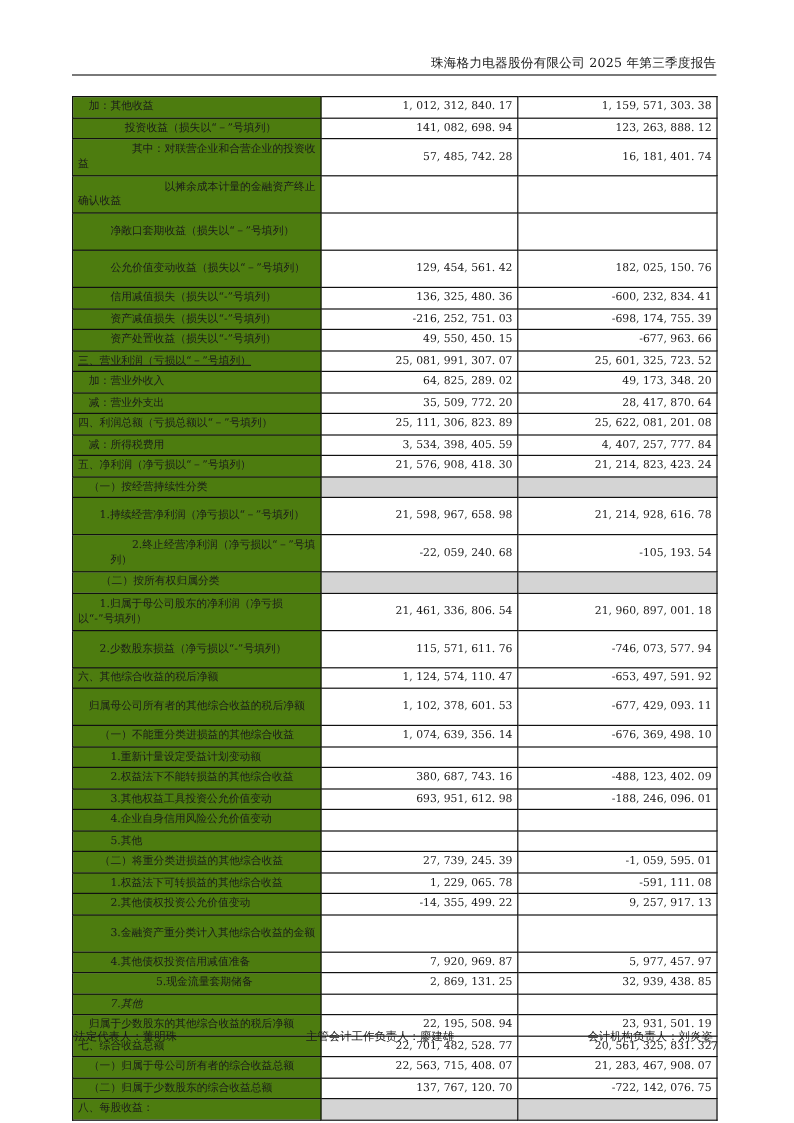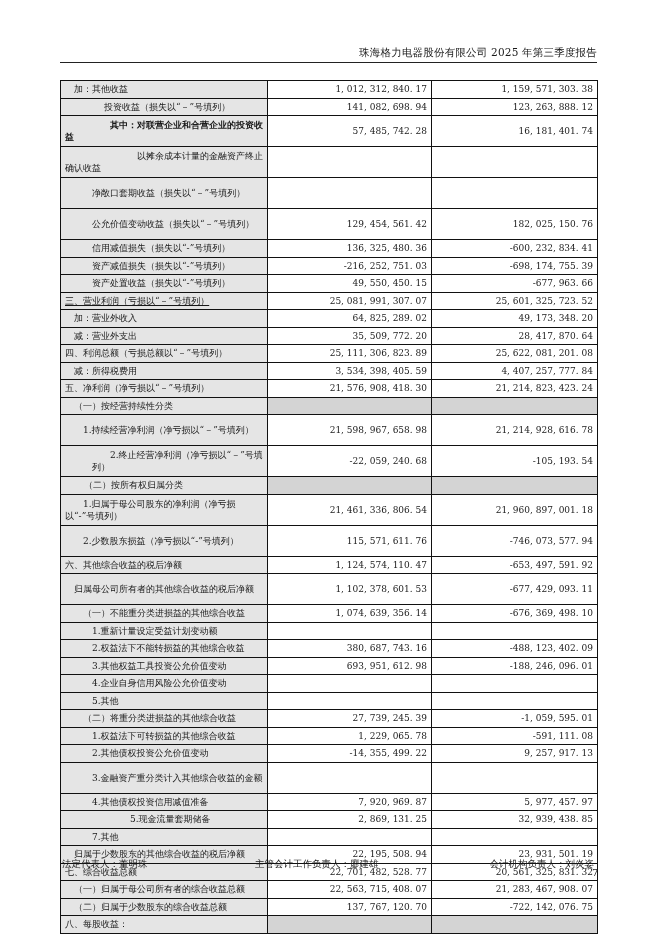--- a/index.html
+++ b/index.html
@@ -5,21 +5,21 @@
   html, body { margin: 0; padding: 0; background: #ffffff; }
   body { width: 662px; height: 936px; position: relative; overflow: hidden;
          font-family: "DejaVu Serif", "Liberation Serif", serif; color: #1a1a1a; }
   .header-title { position: absolute; right: 65px; top: 46px; font-size: 10.5px; letter-spacing: 0.2px; }
   .header-rule { position: absolute; left: 60px; width: 537px; top: 62px; height: 0; border-top: 1px solid #222; }
   table.stmt { position: absolute; left: 60px; top: 80px; width: 537px; border-collapse: collapse; table-layout: fixed; }
   table.stmt col.c1 { width: 207px; }
   table.stmt col.c2 { width: 164px; }
   table.stmt col.c3 { width: 166px; }
   table.stmt td { border: 1px solid #111; font-size: 9px; line-height: 12px; padding: 1px 4px; vertical-align: middle; }
-  table.stmt td.lbl { background: #e5e5e5; text-align: left; }
+  table.stmt td.lbl { background: #4d7c0f; text-align: left; }
   table.stmt td.num { text-align: right; background: #ffffff; white-space: nowrap; }
   table.stmt td.num.shade { background: #d4d4d4; }
   table.stmt tr.h1 td { height: 14.5px; }
   table.stmt tr.h2 td { height: 28px; }
   .footer-sigs { position: absolute; left: 62px; top: 842px; width: 532px; font-size: 9.5px; }
   .footer-sigs span { position: absolute; top: 16px; white-space: nowrap; }
   .sig-legal { left: 0; }
   .sig-acct { left: 193px; }
   .sig-dept { right: 0; }
   .page-num { position: absolute; left: 592px; top: 867px; font-size: 10px; }
@@ -41,21 +41,21 @@
         <td class="lbl" style="text-indent: 9px;">加：其他收益</td>
         <td class="num">1, 012, 312, 840. 17</td>
         <td class="num">1, 159, 571, 303. 38</td>
       </tr>
       <tr class="h1">
         <td class="lbl" style="text-indent: 27px; padding-left: 16px;">投资收益（损失以“－”号填列）</td>
         <td class="num">141, 082, 698. 94</td>
         <td class="num">123, 263, 888. 12</td>
       </tr>
       <tr class="h2">
-        <td class="lbl" style="text-indent: 45px; font-weight: bold;">其中：对联营企业和合营企业的投资收益</td>
+        <td class="lbl" style="text-indent: 45px;">其中：对联营企业和合营企业的投资收益</td>
         <td class="num">57, 485, 742. 28</td>
         <td class="num">16, 181, 401. 74</td>
       </tr>
       <tr class="h2">
         <td class="lbl" style="text-indent: 72px;">以摊余成本计量的金融资产终止确认收益</td>
         <td class="num"></td>
         <td class="num"></td>
       </tr>
       <tr class="h2">
         <td class="lbl" style="text-indent: 27px;">净敞口套期收益（损失以“－”号填列）</td>
@@ -206,21 +206,21 @@
         <td class="lbl" style="text-indent: 27px;">4.其他债权投资信用减值准备</td>
         <td class="num">7, 920, 969. 87</td>
         <td class="num">5, 977, 457. 97</td>
       </tr>
       <tr class="h1">
         <td class="lbl" style="text-indent: 27px; padding-left: 42px;">5.现金流量套期储备</td>
         <td class="num">2, 869, 131. 25</td>
         <td class="num">32, 939, 438. 85</td>
       </tr>
       <tr class="h1">
-        <td class="lbl" style="text-indent: 27px;">7.其他</td>
+        <td class="lbl" style="text-indent: 27px; font-style: italic;">7.其他</td>
         <td class="num"></td>
         <td class="num"></td>
       </tr>
       <tr class="h1">
         <td class="lbl" style="text-indent: 9px; margin-left: 27px;">归属于少数股东的其他综合收益的税后净额</td>
         <td class="num">22, 195, 508. 94</td>
         <td class="num">23, 931, 501. 19</td>
       </tr>
       <tr class="h1">
         <td class="lbl" style="text-indent: 0px;">七、综合收益总额</td>

